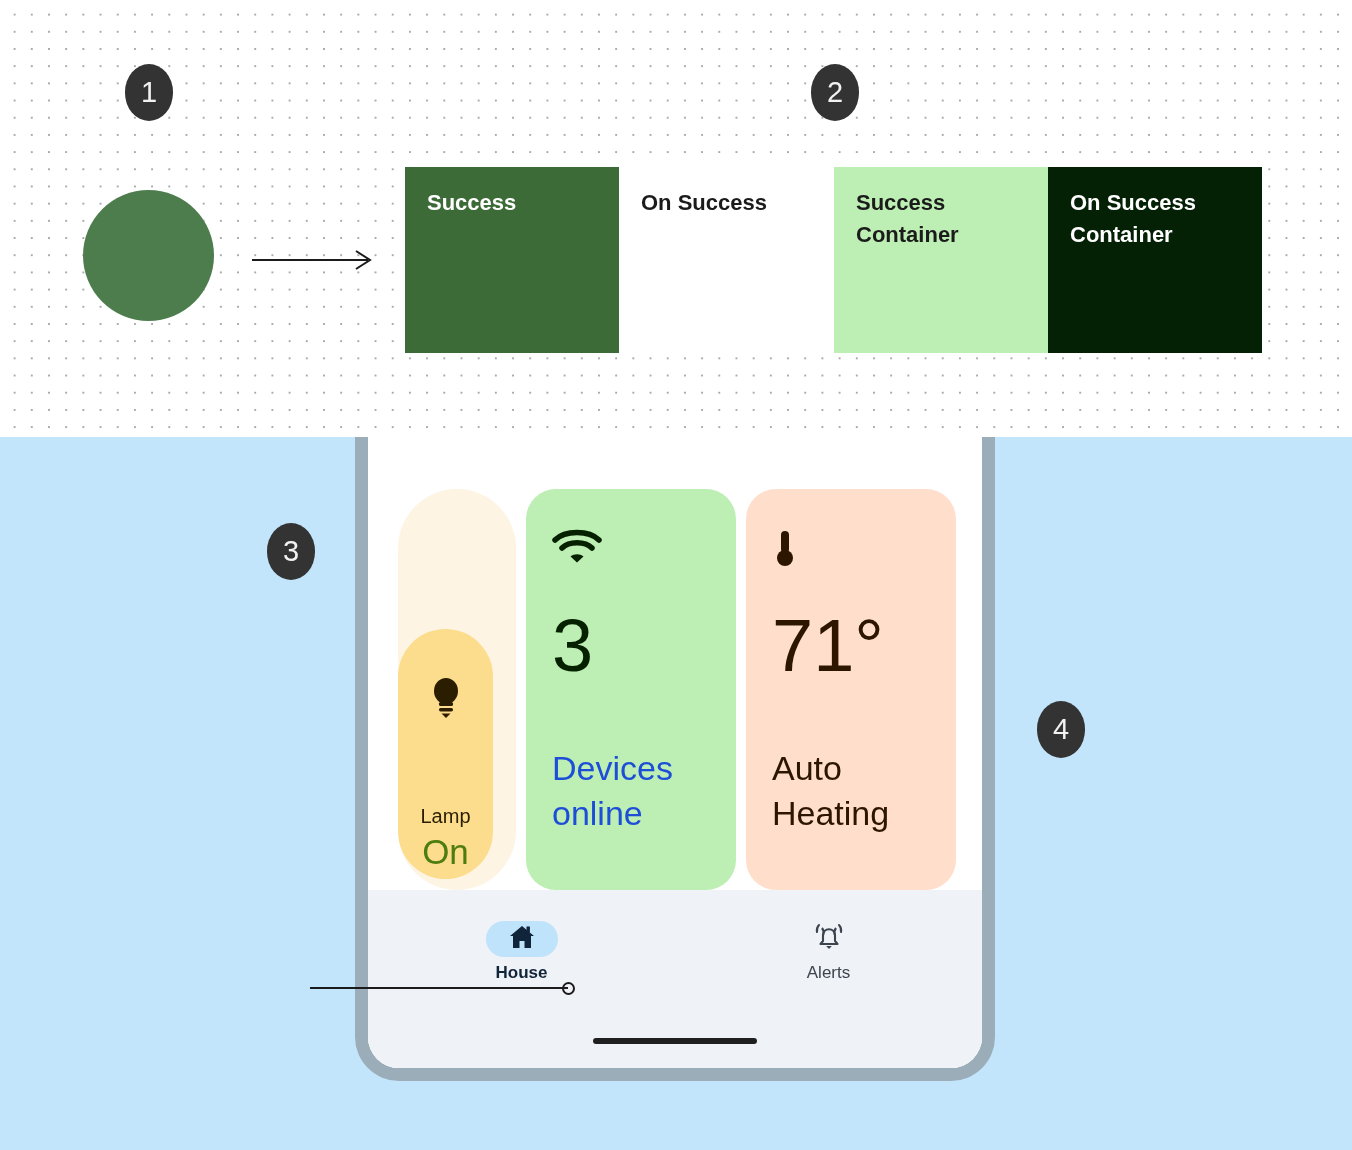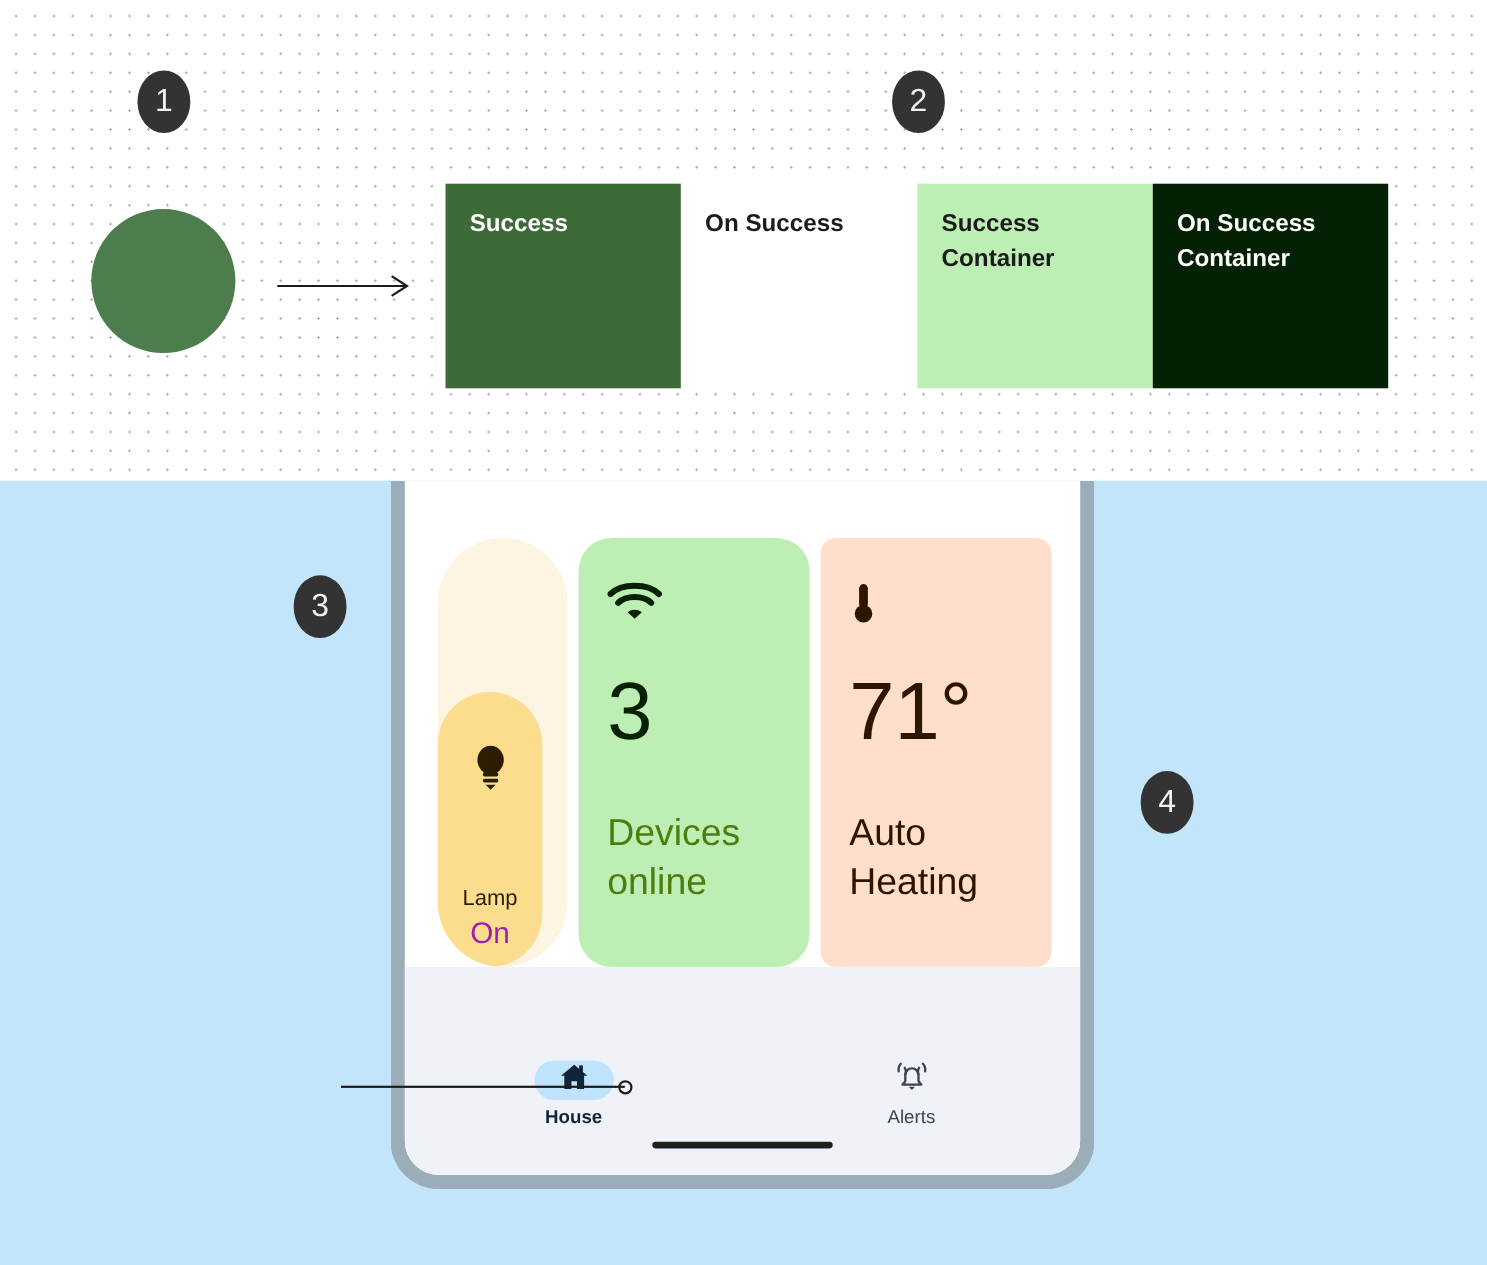--- a/index.html
+++ b/index.html
@@ -173,22 +173,22 @@
   #card-lamp .lamp-icon {
     margin-top: 48px;
   }
   #card-lamp .lamp-name {
     margin-top: 82px;
     font-size: 20px;
     color: #2a1d00;
   }
   #card-lamp .lamp-state {
     margin-top: 4px;
-    font-size: 27px;
-    color: #a21caf;
+    font-size: 35px;
+    color: #4d7c0f;
   }
 
   
   #card-devices {
     width: 210px;
     flex: 0 0 210px;
     background: #bdeeb3;
     padding: 40px 26px 0 26px;
     box-sizing: border-box;
   }
@@ -198,31 +198,31 @@
     font-size: 74px;
     line-height: 0.95;
     color: #062100;
   }
   #card-devices .caption {
     position: absolute;
     left: 26px;
     bottom: 54px;
     font-size: 34px;
     line-height: 1.32;
-    color: #4d7c0f;
+    color: #1d4ed8;
   }
 
   
   #card-thermo {
     width: 210px;
     flex: 0 0 210px;
     background: #ffdfcc;
     padding: 40px 26px 0 26px;
     box-sizing: border-box;
-    border-radius: 14px;
+    border-radius: 30px;
   }
   #card-thermo .big-number {
     margin-top: 38px;
     font-size: 74px;
     line-height: 0.95;
     color: #2d1600;
   }
   #card-thermo .caption {
     position: absolute;
     left: 26px;
@@ -230,22 +230,22 @@
     font-size: 34px;
     line-height: 1.32;
     color: #2d1600;
   }
 
   
   .nav-bar {
     flex: 0 0 147px;
     background: #eff2f6;
     display: flex;
-    align-items: center;
-    padding-top: 42px;
+    align-items: flex-start;
+    padding-top: 31px;
     position: relative;
   }
   .nav-item {
     flex: 1;
     display: flex;
     flex-direction: column;
     align-items: center;
     gap: 6px;
   }
   .nav-icon-slot {

